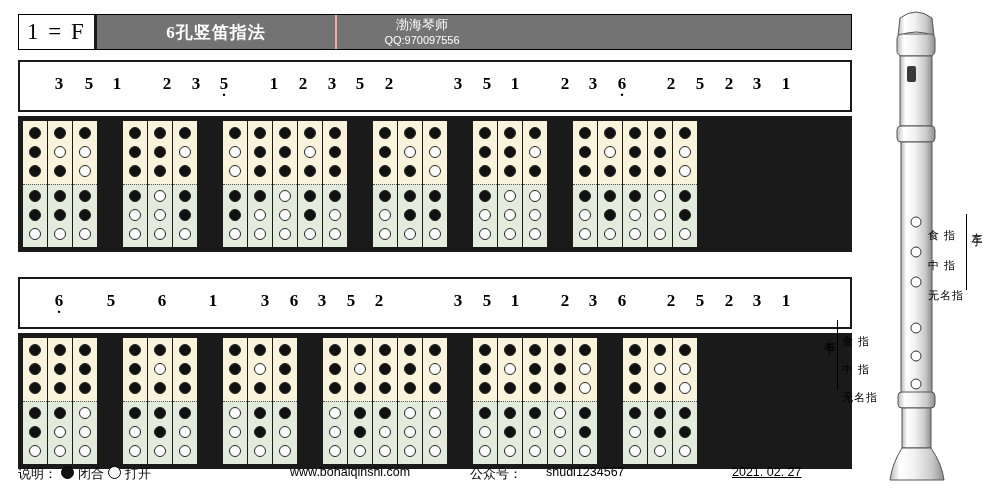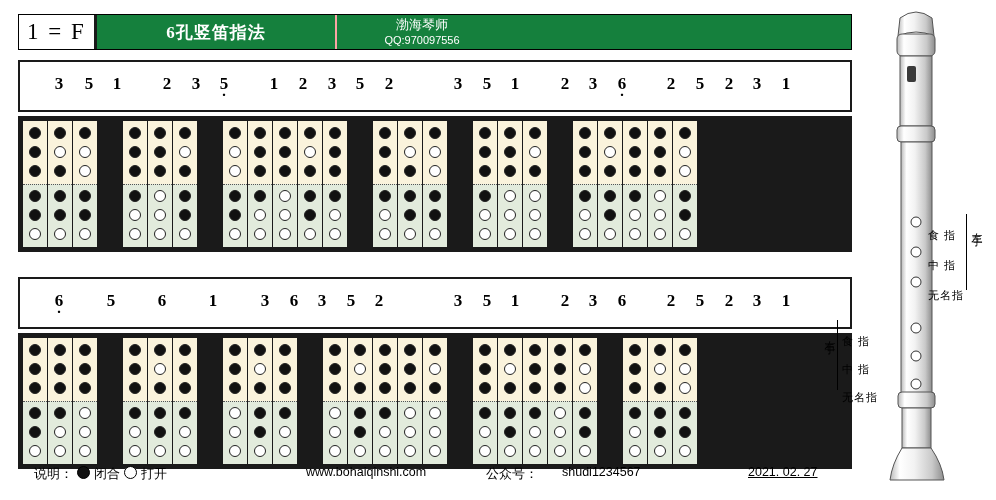--- a/index.html
+++ b/index.html
@@ -9,21 +9,21 @@
     font-family:"Liberation Serif", serif;
     position:relative;
     overflow:hidden;
   }
   .sheet{
     position:absolute;left:0;top:0;width:870px;height:500px;
   }
   
   .header{
     position:absolute;left:18px;top:14px;width:834px;height:36px;
-    background:#15803d;
+    background:#737373;
     display:flex;align-items:stretch;
     border:1px solid #000;
     box-sizing:border-box;
   }
   .hcell{
     display:flex;align-items:center;justify-content:center;
     color:#ffffff;
     box-sizing:border-box;
   }
   .key-cell{
@@ -114,21 +114,21 @@
     border:1px solid #222;
     box-sizing:border-box;
   }
   .hole.closed{background:#111;}
   .hole.open{background:#ffffff;}
   .h0{top:6px;} .h1{top:25px;} .h2{top:44px;}
   .h3{top:69px;} .h4{top:88px;} .h5{top:107px;}
 
   
   .footer{
-    position:absolute;left:34px;top:465px;width:834px;height:22px;
+    position:absolute;left:18px;top:465px;width:834px;height:22px;
     font-size:13px;color:#000;
   }
   .footer .fitem{position:absolute;top:0;white-space:nowrap;}
   .legend-dot{
     display:inline-block;width:11px;height:11px;border-radius:50%;
     border:1px solid #000;vertical-align:-1px;margin:0 4px;
   }
   .legend-dot.closed{background:#111;}
   .legend-dot.open{background:#fff;}
   .footer-url{font-family:"Liberation Sans",sans-serif;font-size:12.5px;}

